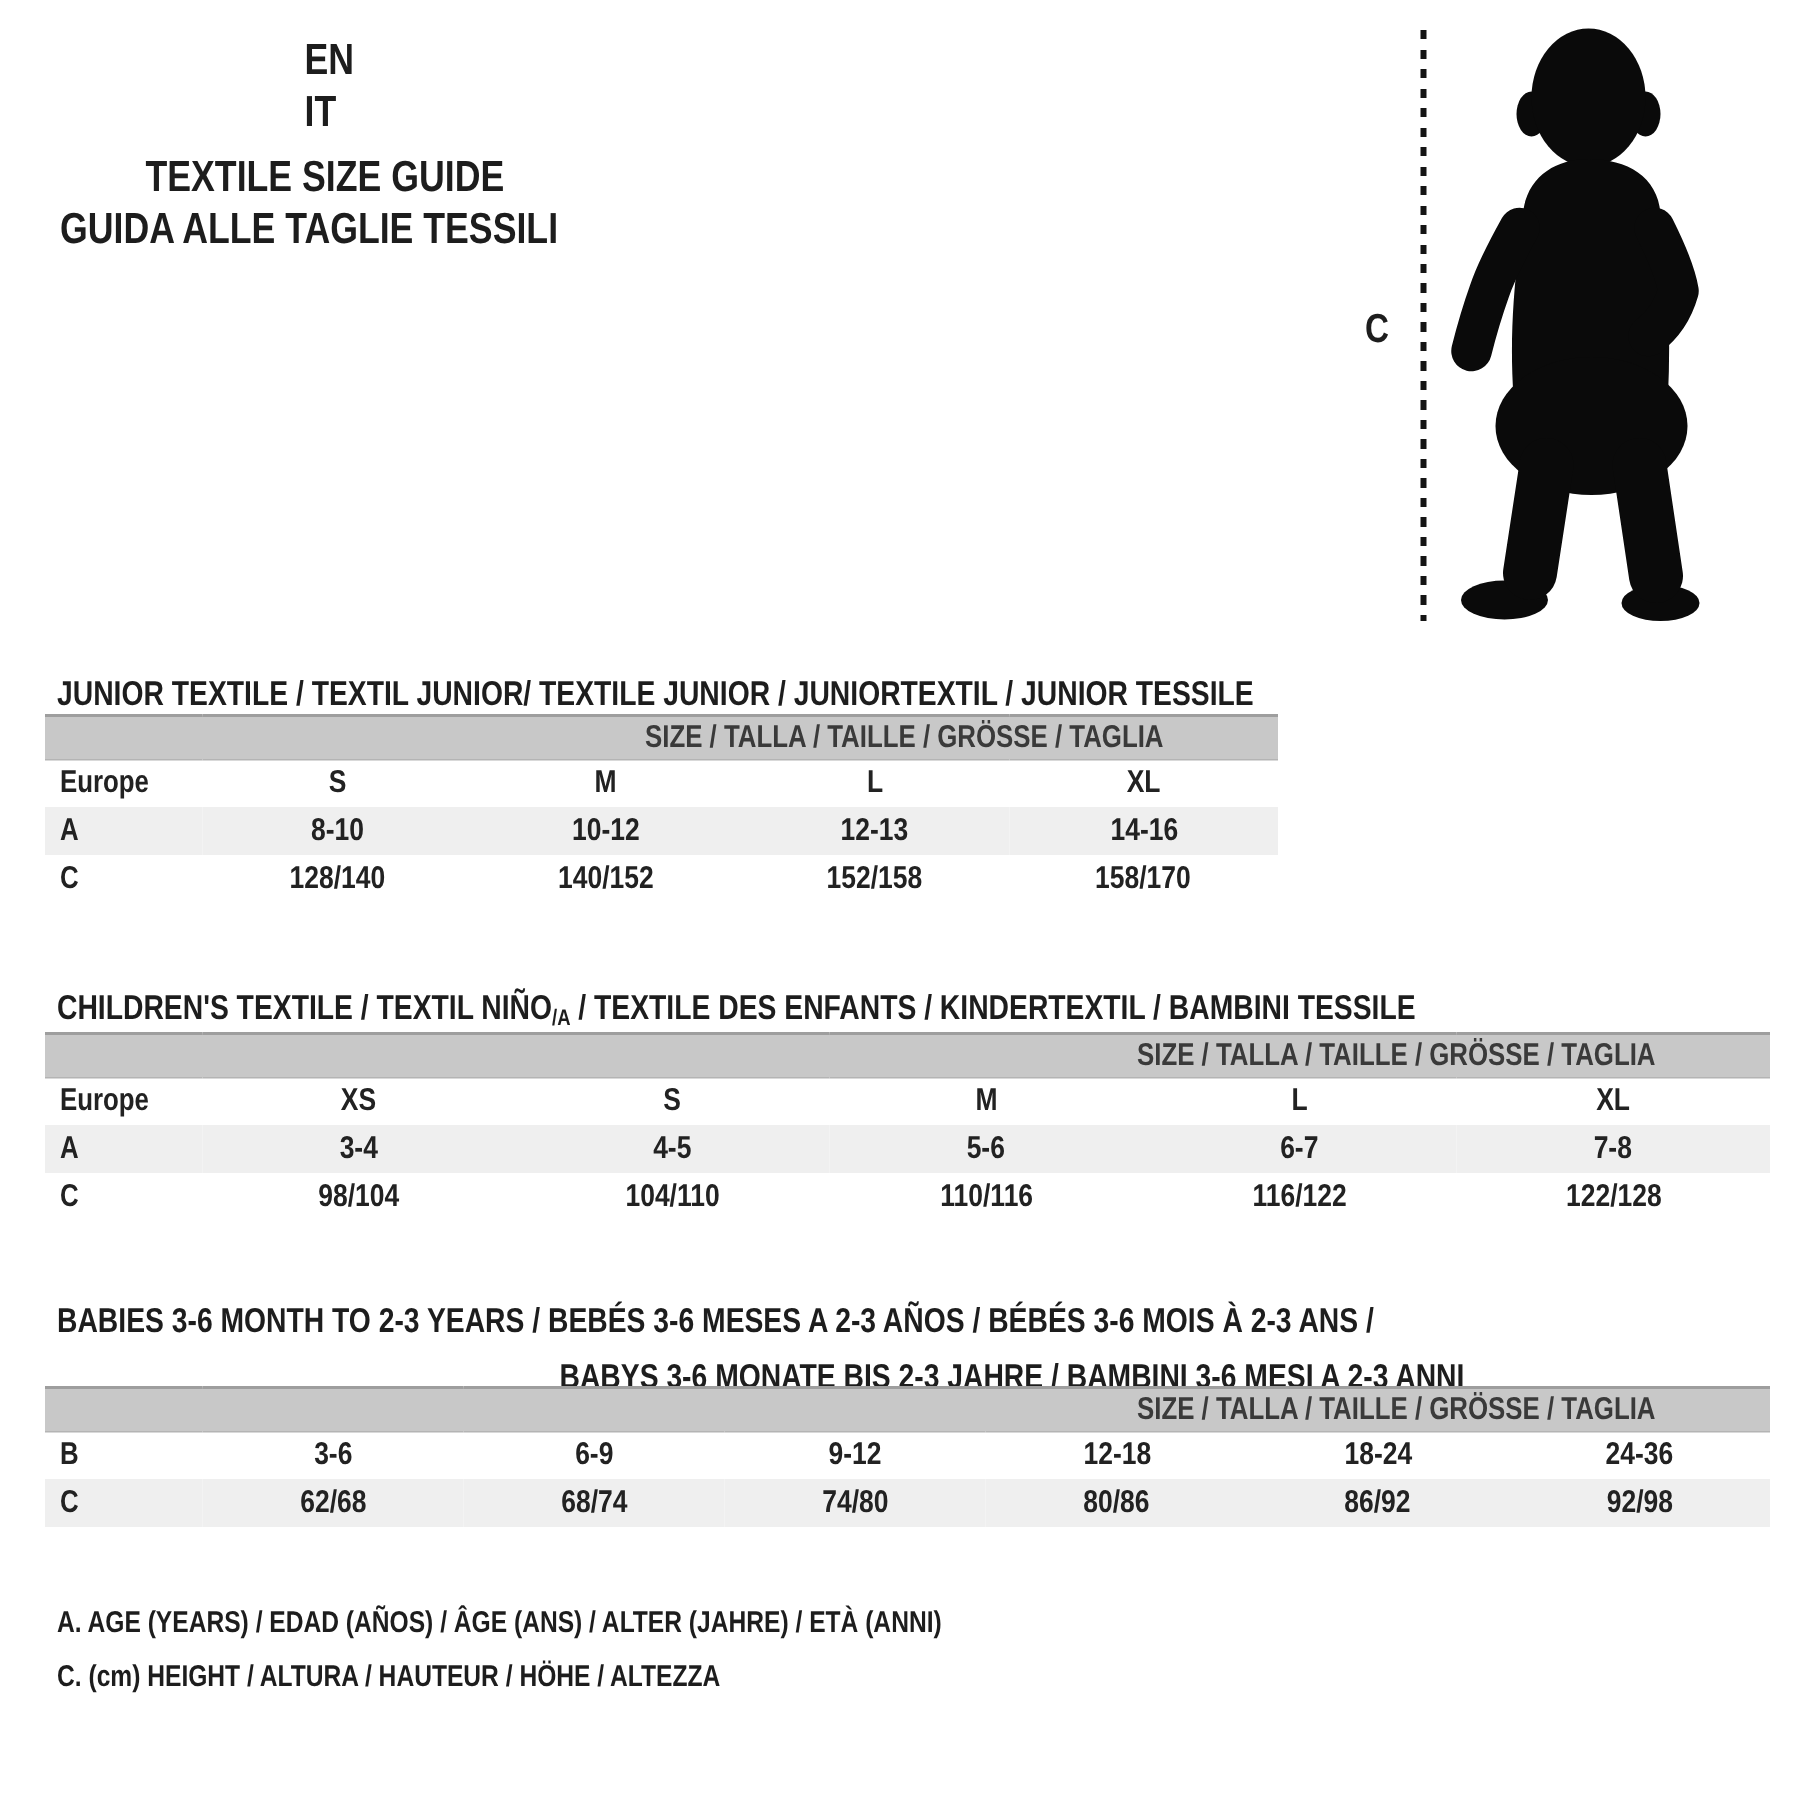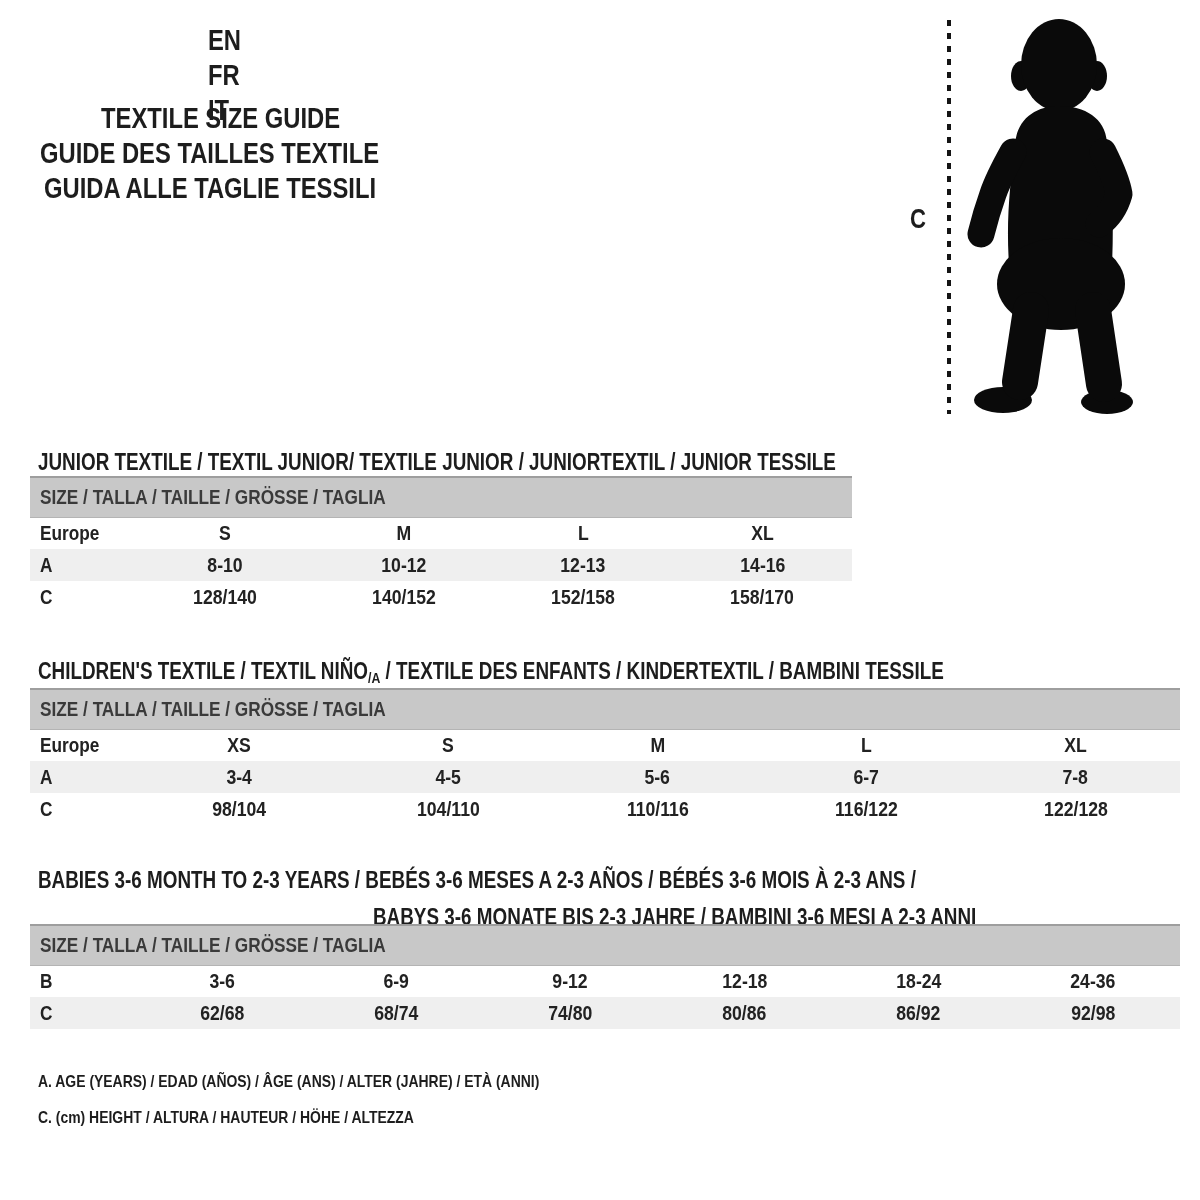--- a/index.html
+++ b/index.html
@@ -34,40 +34,36 @@
   .sub { font-size: 15px; vertical-align: -4px; }
 
   
   table.sizetable { position: absolute; left: 30px; border-collapse: collapse; table-layout: fixed; }
   table.sizetable td { font-size: 21px; font-weight: 700; text-align: center; vertical-align: middle; padding: 0; color: #222222; }
   table.sizetable td.rowlabel { text-align: left; padding-left: 10px; }
   tr.hdr td {
     background: #c8c8c8;
     border-top: 2px solid #9e9e9e;
     border-bottom: 1px solid #b4b4b4;
-    height: 40px; color: #3a3a3a; text-align: left; padding-left: 10px; margin-top: 32px;
+    height: 29px; color: #3a3a3a; text-align: right; padding-left: 10px; margin-top: 32px;
   }
   tr.body-row td { height: 32px; }
   tr.alt td { background: #efefef; }
 
   
   .legend { position: absolute; left: 38px; top: 1064px; }
-  .legend-line { height: 36px; font-size: 17px; font-weight: 700; display: flex; align-items: center; }
+  .legend-line { height: 36px; font-size: 20px; font-weight: 700; display: flex; align-items: center; }
 </style>
 </head>
 <body>
 
 <div class="langs">
   <div class="lang-row">
     <span class="lang-code"><span class="cond">EN</span></span>
     <span class="cond">TEXTILE SIZE GUIDE</span>
-  </div>
-  <div class="lang-row">
-    <span class="lang-code"><span class="cond">FR</span></span>
-    <span class="cond">GUIDE DES TAILLES TEXTILE</span>
   </div>
   <div class="lang-row">
     <span class="lang-code"><span class="cond">IT</span></span>
     <span class="cond">GUIDA ALLE TAGLIE TESSILI</span>
   </div>
 </div>
 
 <div class="figure-area">
   <div class="dash-line"></div>
   <span class="height-label cond">C</span>

